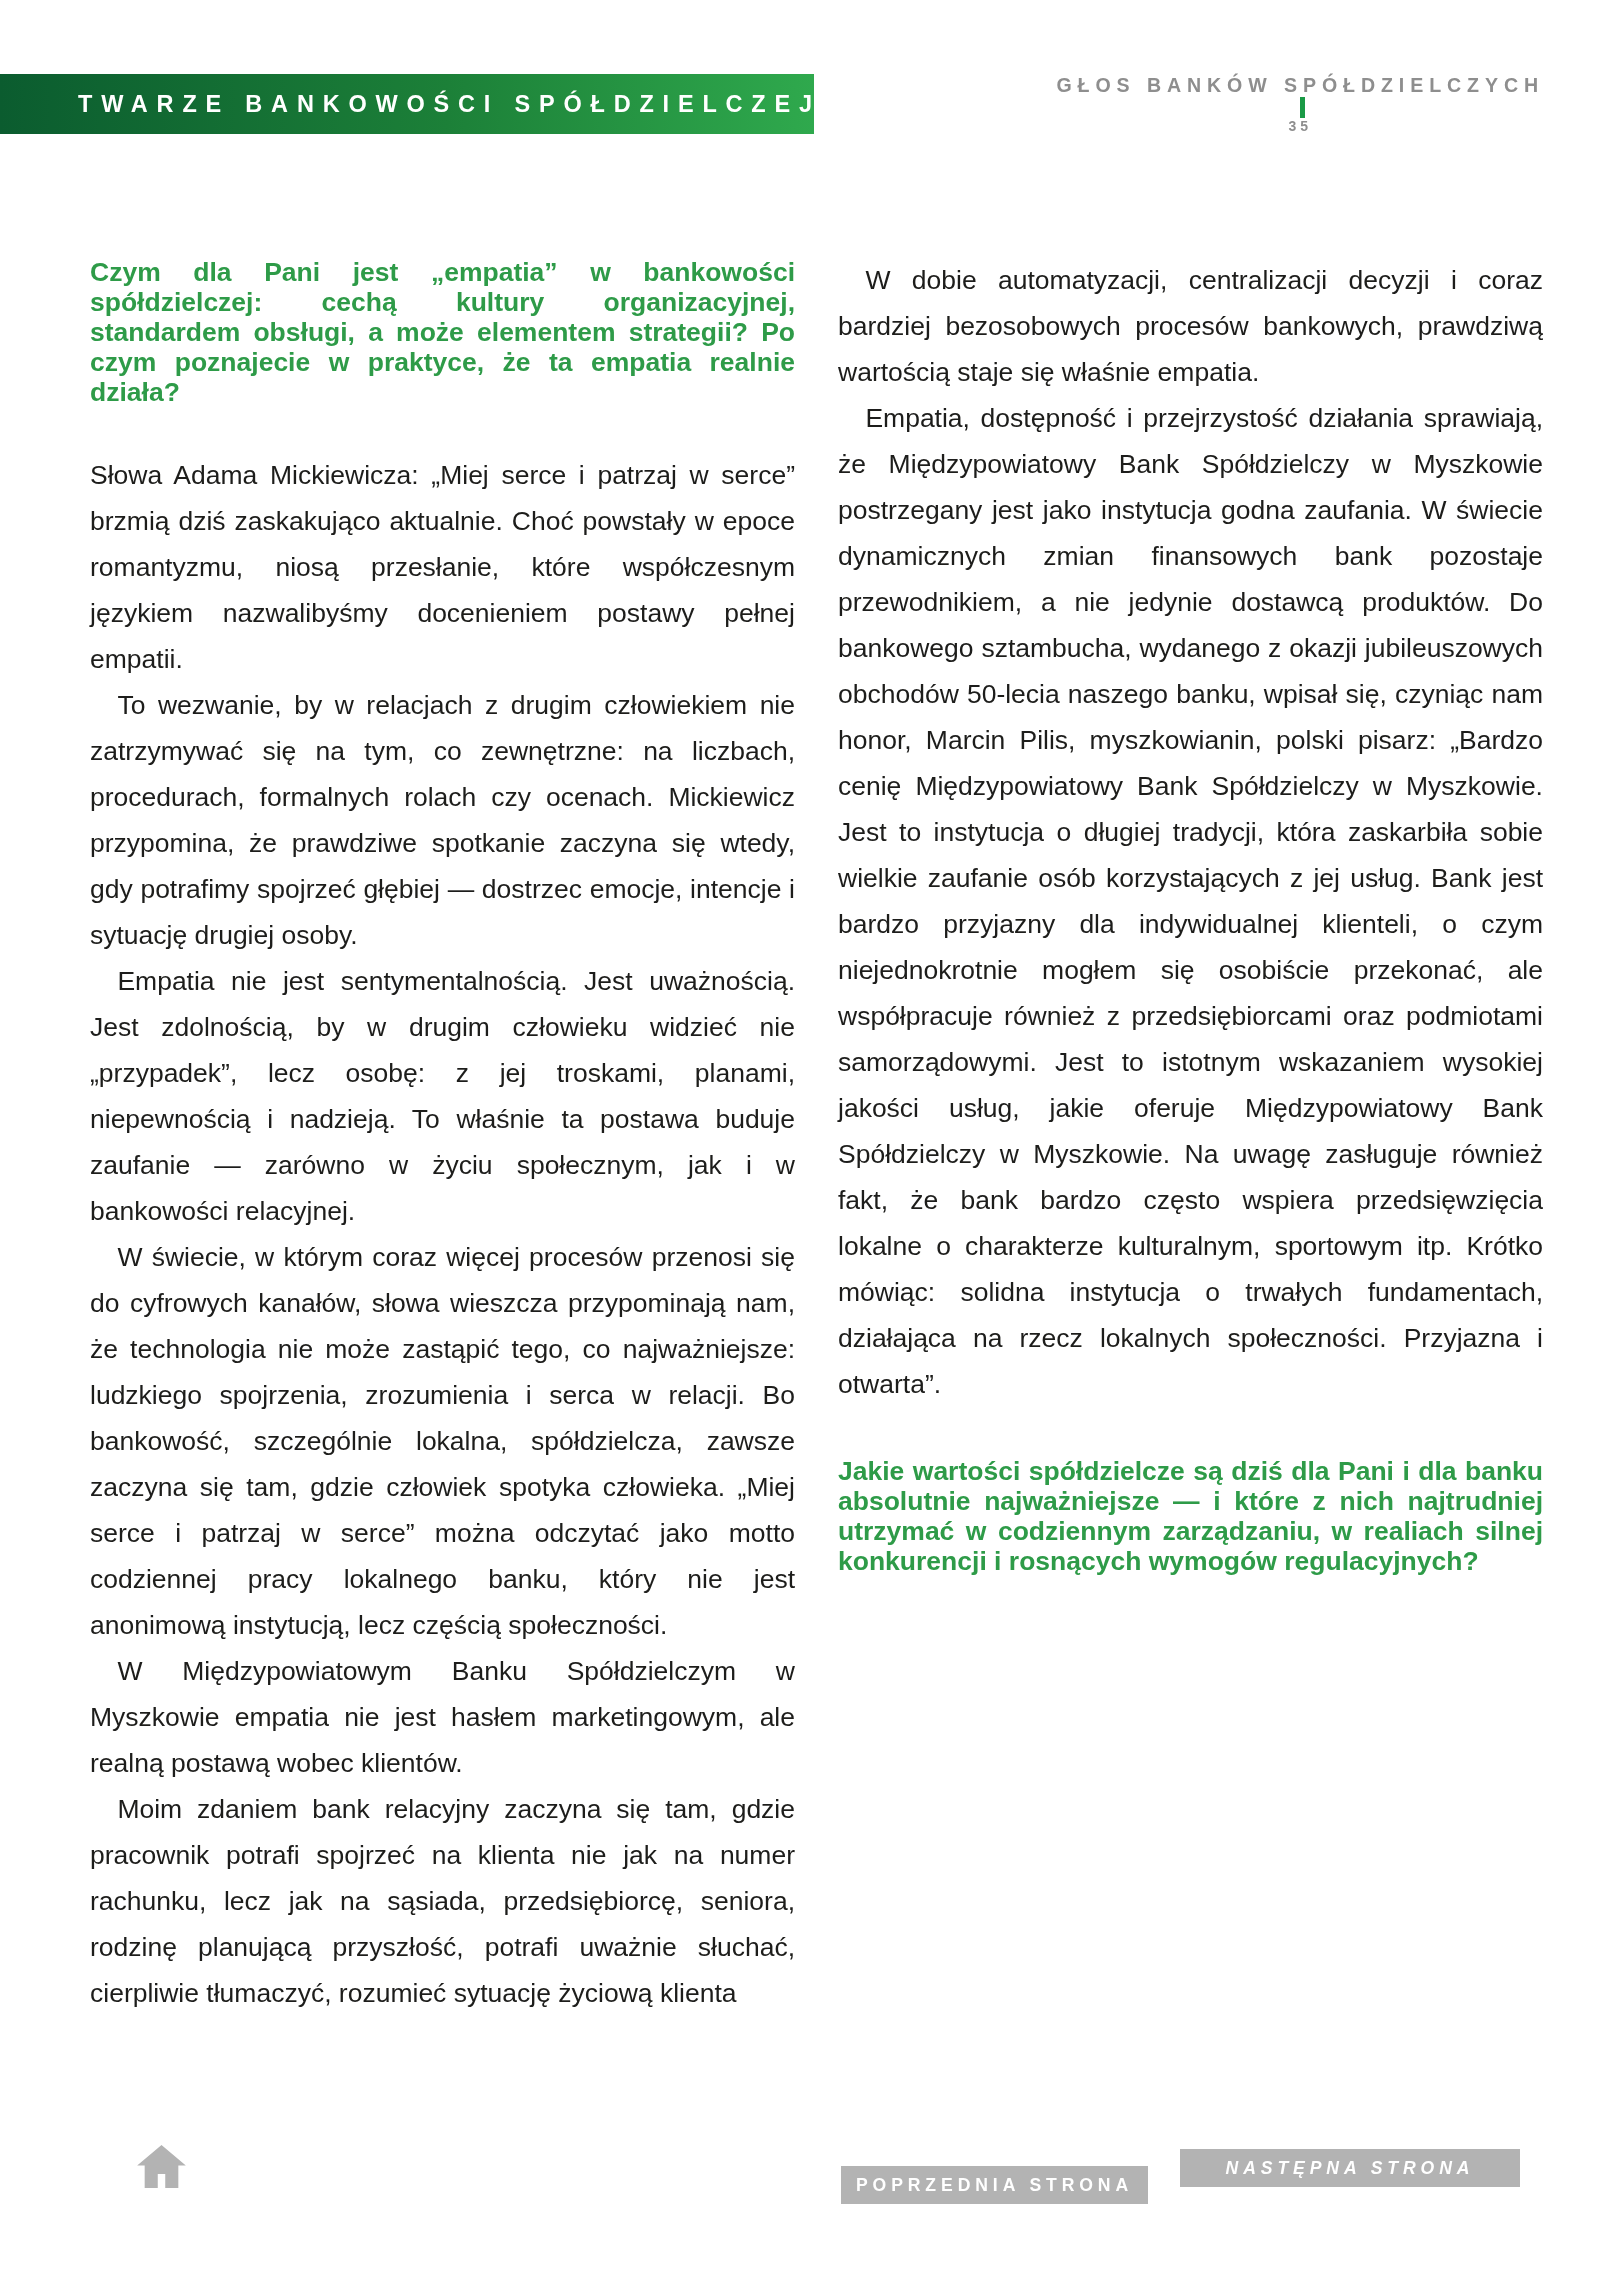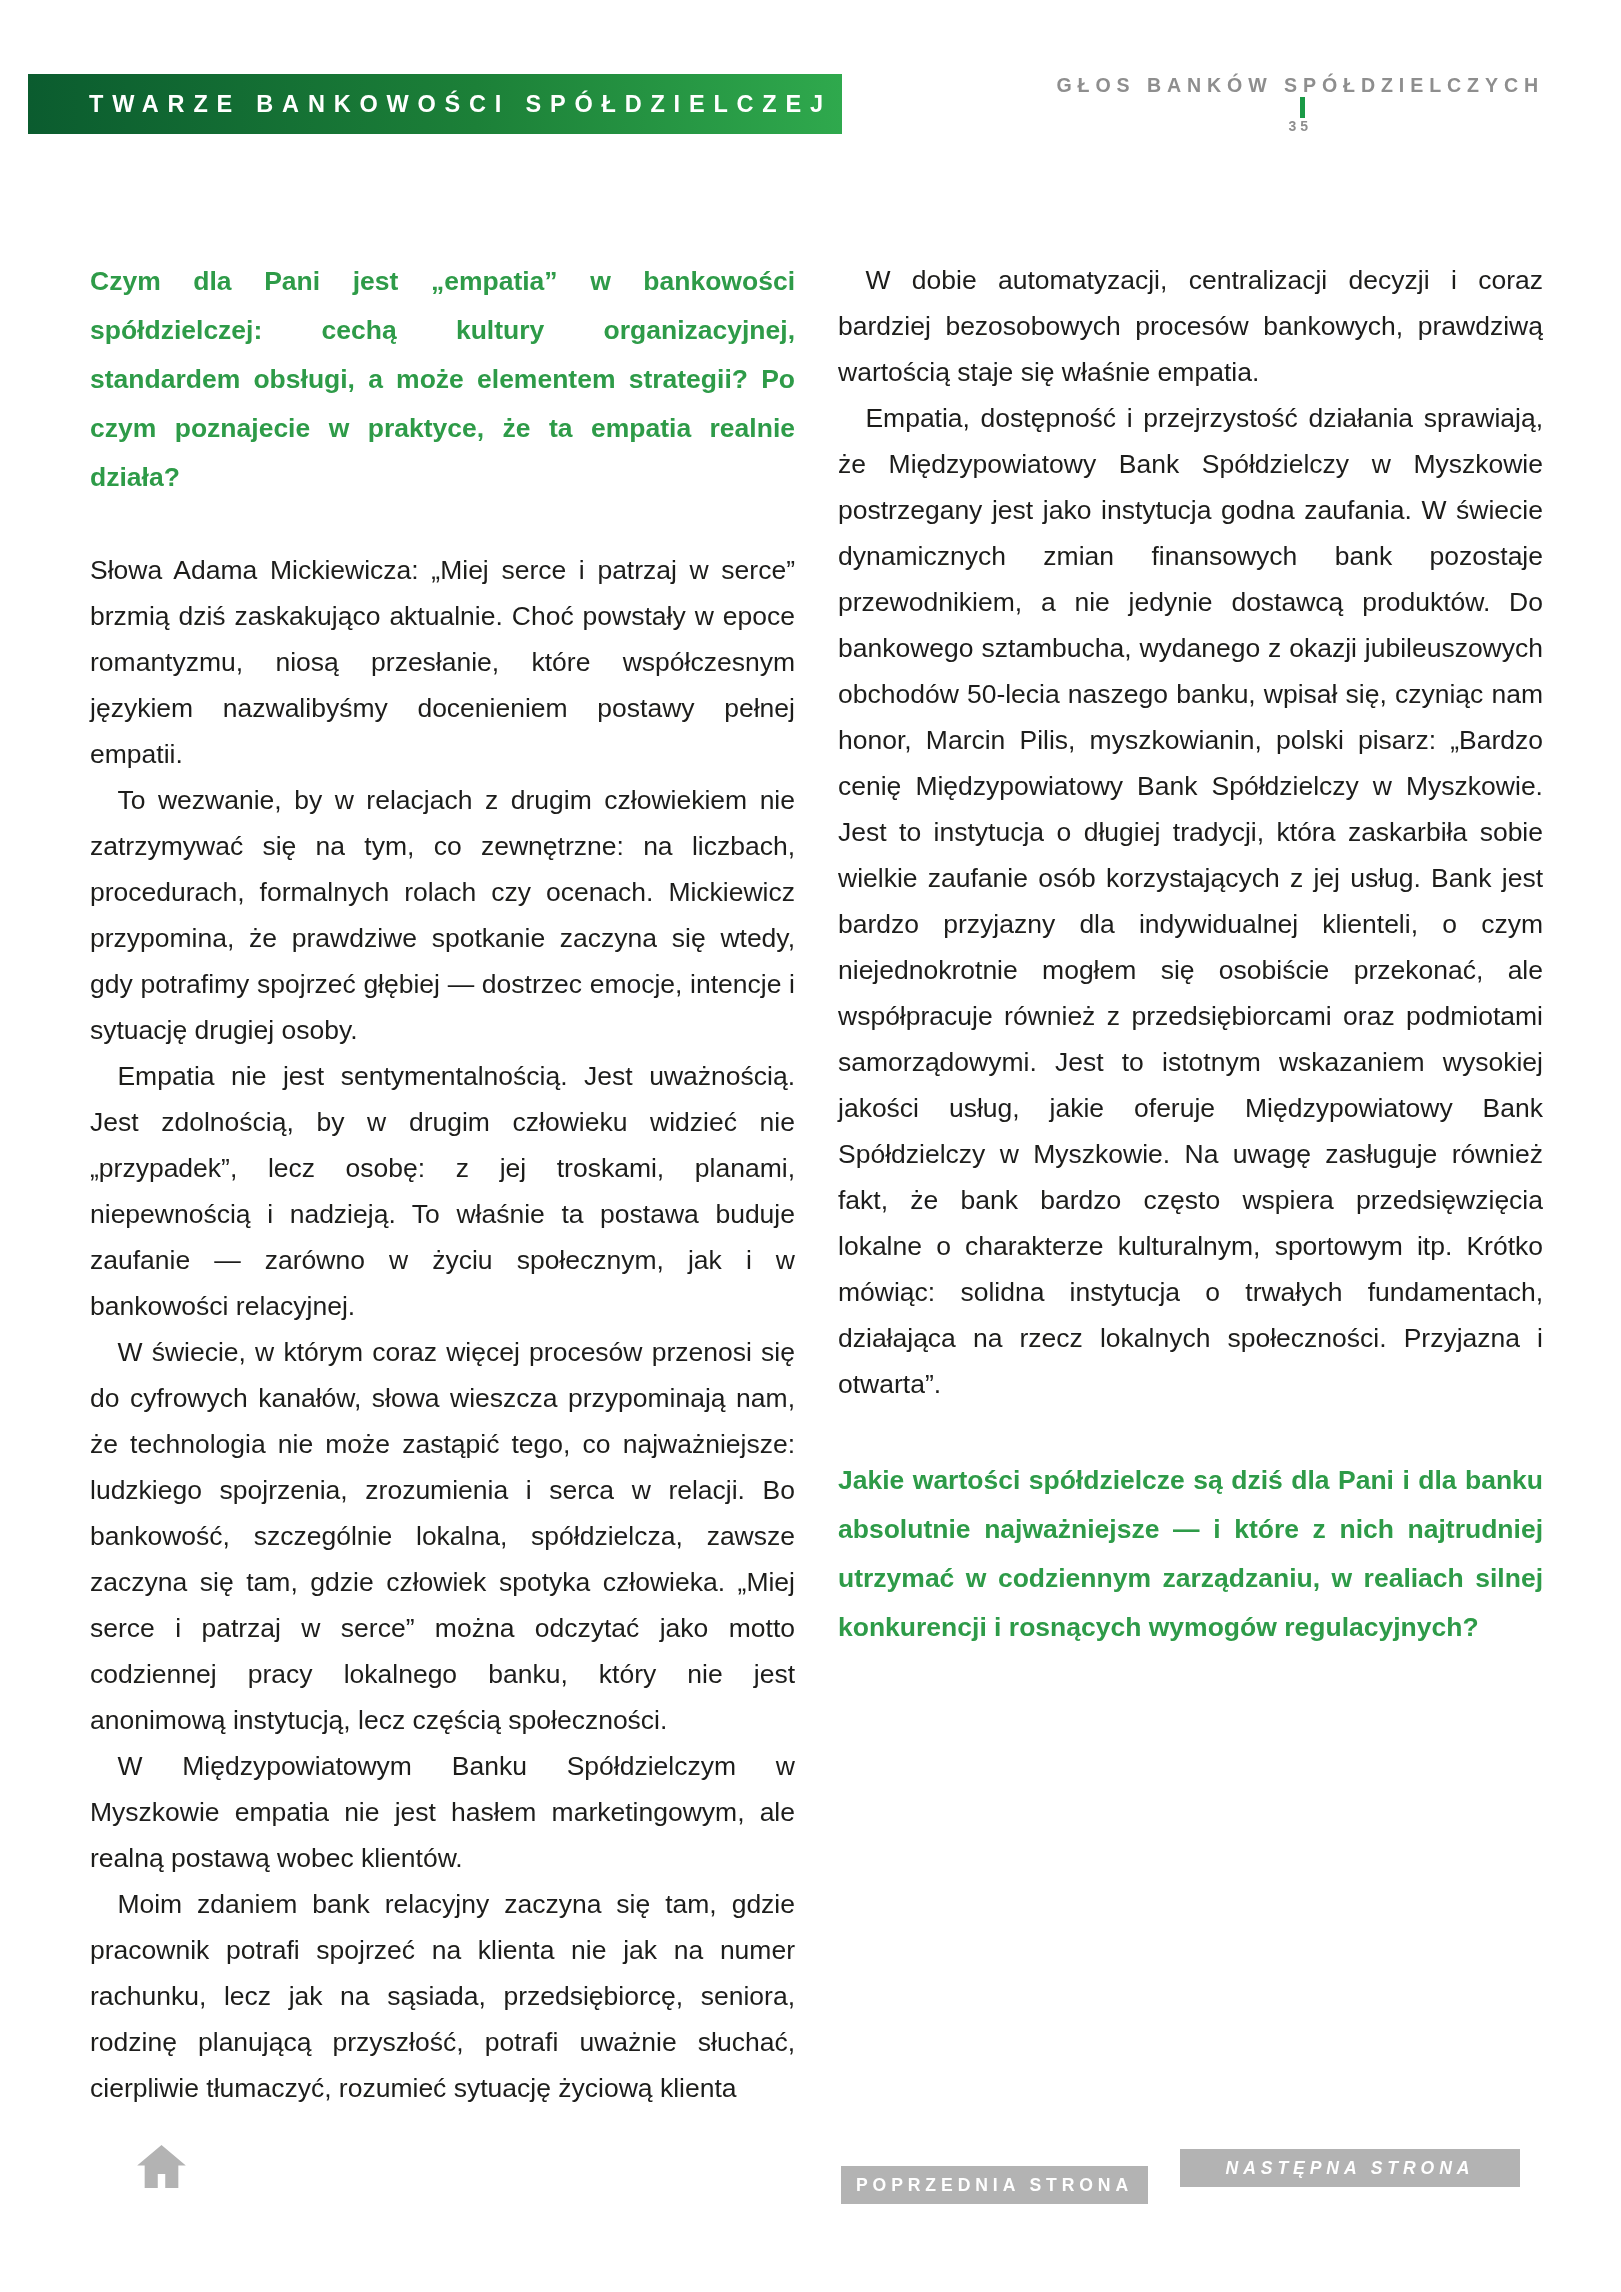--- a/index.html
+++ b/index.html
@@ -8,21 +8,21 @@
     width:1621px;height:2293px;
     background:#ffffff;
     font-family:"Liberation Sans",sans-serif;
     overflow:hidden;
   }
   
   .banner{
     position:absolute;left:0;top:74px;width:814px;height:60px;
     background:linear-gradient(90deg,#0b5c2f 0%,#1c8038 55%,#2fa94d 100%);
     display:flex;align-items:center;
-    padding-left:61px;box-sizing:border-box;margin-left:28px;
+    padding-left:78px;box-sizing:border-box;
   }
   .banner-label{
     color:#ffffff;font-size:23.5px;font-weight:bold;
     letter-spacing:8.8px;white-space:nowrap;
   }
   .header-right{
     position:absolute;top:74px;right:77px;height:60px;
     display:flex;align-items:center;flex-direction:column;
   }
   .pub-label{
@@ -37,21 +37,21 @@
     color:#8e8e8e;font-size:14px;font-weight:bold;letter-spacing:3.9px;
   }
   
   .columns{
     position:absolute;left:90px;top:257px;width:1453px;
     display:flex;gap:43px;
   }
   .col{width:705px;}
   .question{
     color:#2e9b48;font-size:26.5px;font-weight:bold;
-    line-height:49px;text-align:justify;margin:0 0 45px 0;
+    line-height:30px;text-align:justify;margin:0 0 45px 0;
   }
   .question.mid{margin:49px 0 45px 0;}
   .par{
     color:#1d1d1b;font-size:26.5px;font-weight:400;
     line-height:46px;text-align:justify;margin:0;
   }
   .par.indent{text-indent:27.4px;}
   
   .home-btn{
     position:absolute;left:137px;top:2145px;width:49px;height:43px;

